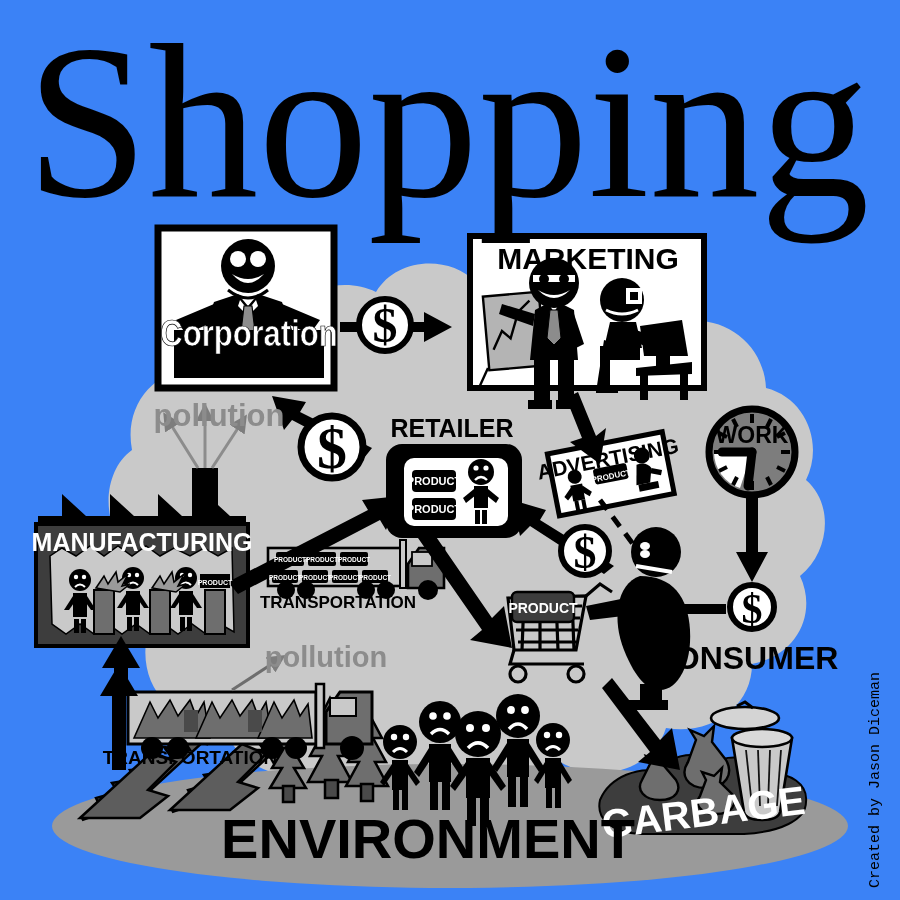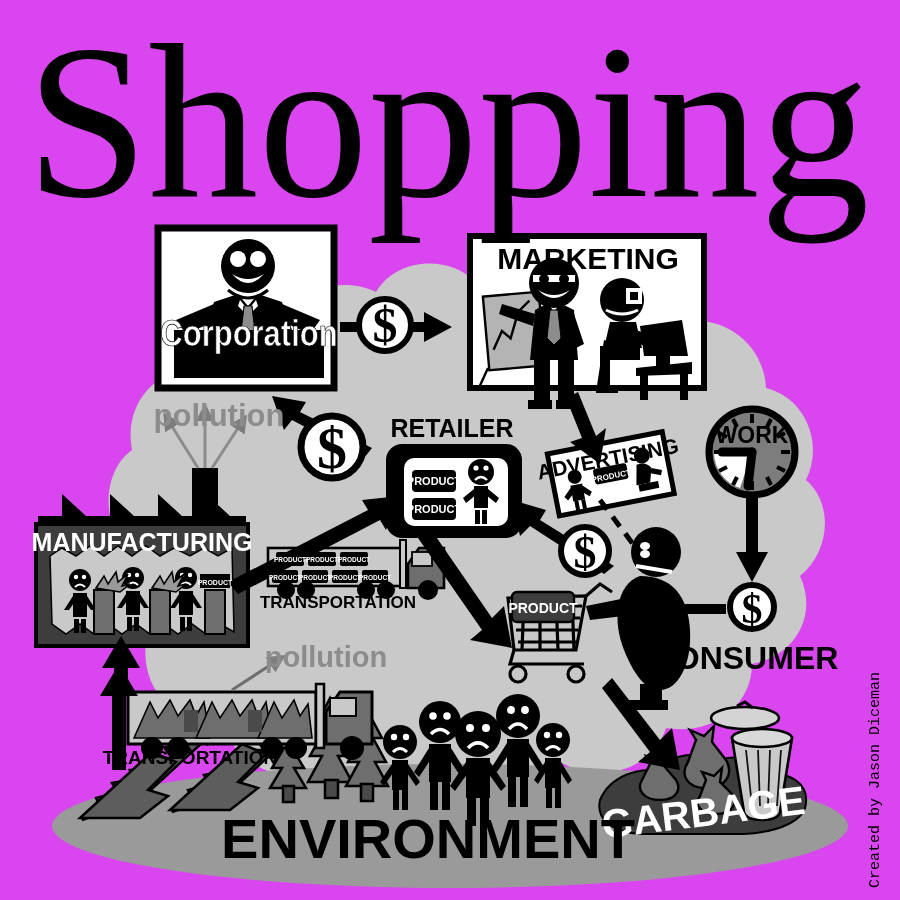--- a/index.html
+++ b/index.html
@@ -1,19 +1,19 @@
 <!DOCTYPE html>
 <html><head>
 <meta charset="utf-8">
 <title>Shopping — system diagram</title>
 <style>
   html,body{margin:0;padding:0;background:#ffffff;}
   body{width:900px;height:900px;overflow:hidden;
        font-family:"Liberation Sans", sans-serif;}
-  #stage{position:relative;width:900px;height:900px;background:#d946ef;}
+  #stage{position:relative;width:900px;height:900px;background:#3b82f6;}
   .abs{position:absolute;}
   svg{display:block;}
   #art{position:absolute;left:0;top:0;width:900px;height:900px;}
   .ttl{font-family:"Liberation Serif", serif;}
   .sans{font-family:"Liberation Sans", sans-serif;}
   .mono{font-family:"Liberation Mono", monospace;}
   text{white-space:pre;}
 </style>
 </head>
 <body>

